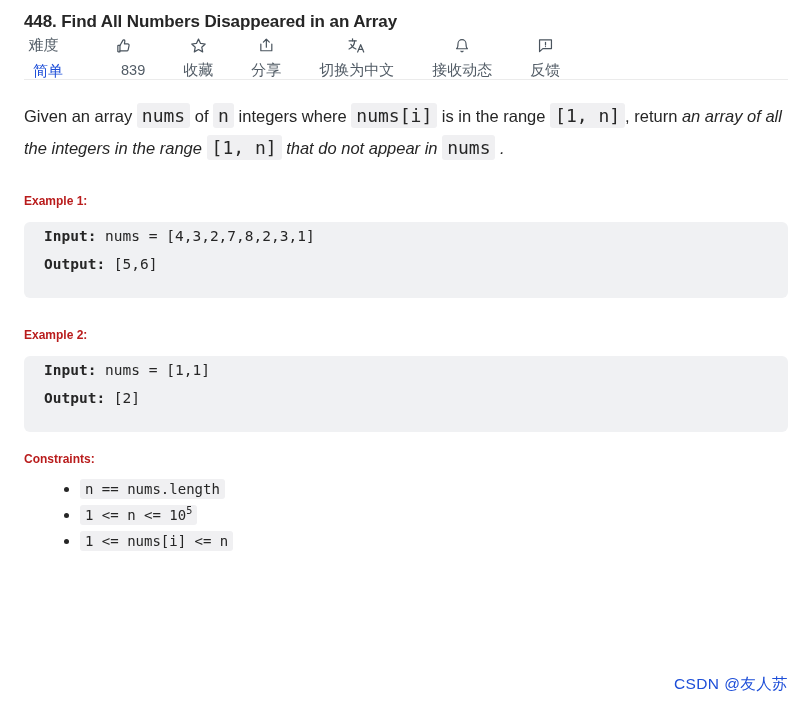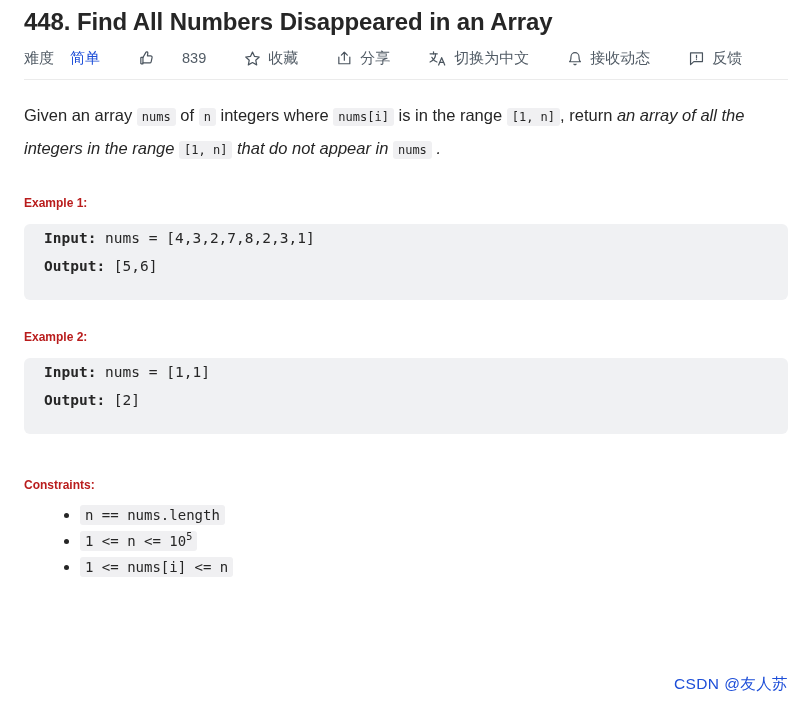--- a/index.html
+++ b/index.html
@@ -19,21 +19,21 @@
 
   .page {
     position: relative;
     width: 812px;
     height: 712px;
     padding: 0 24px;
   }
 
   
   .problem-title {
-    font-size: 24px;
+    font-size: 17px;
     font-weight: bold;
     color: #262626;
     letter-spacing: -0.1px;
     padding-top: 9px;
     line-height: 26px;
     white-space: nowrap;
   }
 
   
   .toolbar {
@@ -43,20 +43,21 @@
     margin-top: 6px;
     font-size: 15px;
     color: #3c3c4399;
   }
   .tool-item {
     display: flex;
     align-items: center;
     gap: 7px;
     color: #525c66;
     white-space: nowrap;
+    flex-direction: column;
   }
   .tool-sep { width: 38px; flex: none; }
   .difficulty-label { color: #525c66; font-size: 15px; }
   .difficulty-value {
     color: #1d4ed8;
     font-size: 15px;
     margin-left: 9px;
   }
   .tool-count { font-size: 14.5px; color: #525c66; margin-left: 20px; }
   .icon { display: inline-flex; align-items: center; justify-content: center; }
@@ -72,21 +73,21 @@
   
   .description {
     margin-top: 20px;
     font-size: 16.5px;
     line-height: 31px;
     color: #262626;
     max-width: 772px;
   }
   code.chip {
     font-family: "DejaVu Sans Mono", "Liberation Mono", monospace;
-    font-size: 12px;
+    font-size: 18px;
     background: #f0f0f2;
     border-radius: 3px;
     padding: 2px 5px;
     color: #262626;
     font-style: normal;
     white-space: pre;
   }
   .it { font-style: italic; }
 
   
@@ -105,21 +106,21 @@
     padding: 0 20px 20px 20px;
     font-family: "DejaVu Sans Mono", "Liberation Mono", monospace;
     font-size: 14.5px;
     line-height: 28px;
     color: #262626;
     white-space: pre;
   }
   .code-block .lbl { font-weight: bold; }
 
   
-  .constraints-heading { margin-top: 44px; }
+  .constraints-heading { margin-top: 20px; }
   ul.constraints {
     margin: 14px 0 0 0;
     padding-left: 56px;
     list-style: disc;
   }
   ul.constraints li {
     margin-bottom: 9px;
     font-size: 15px;
     color: #262626;
   }

